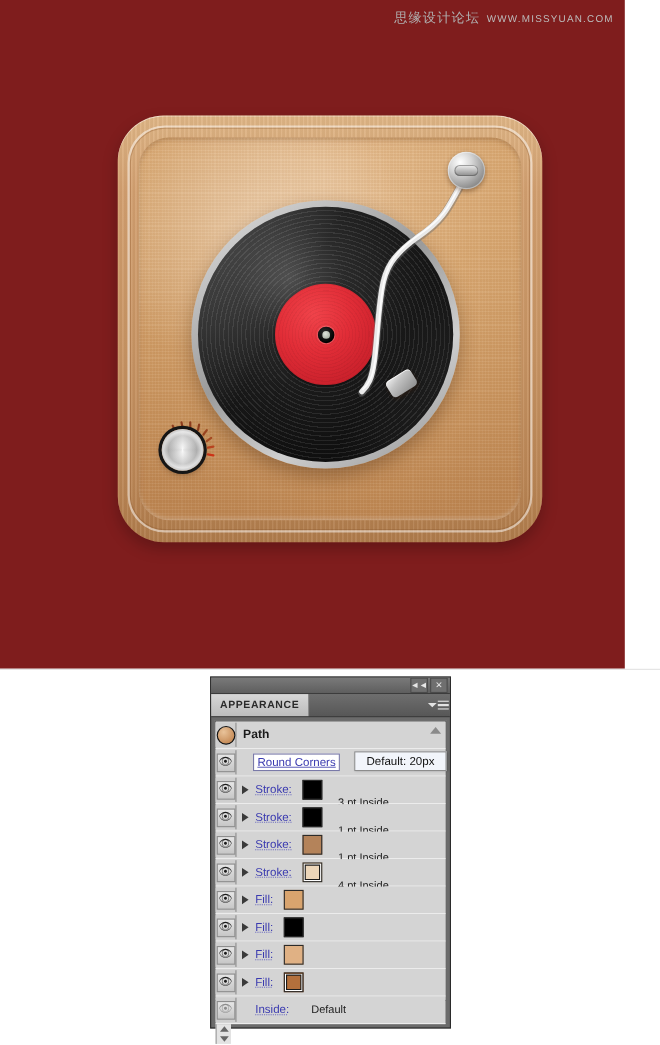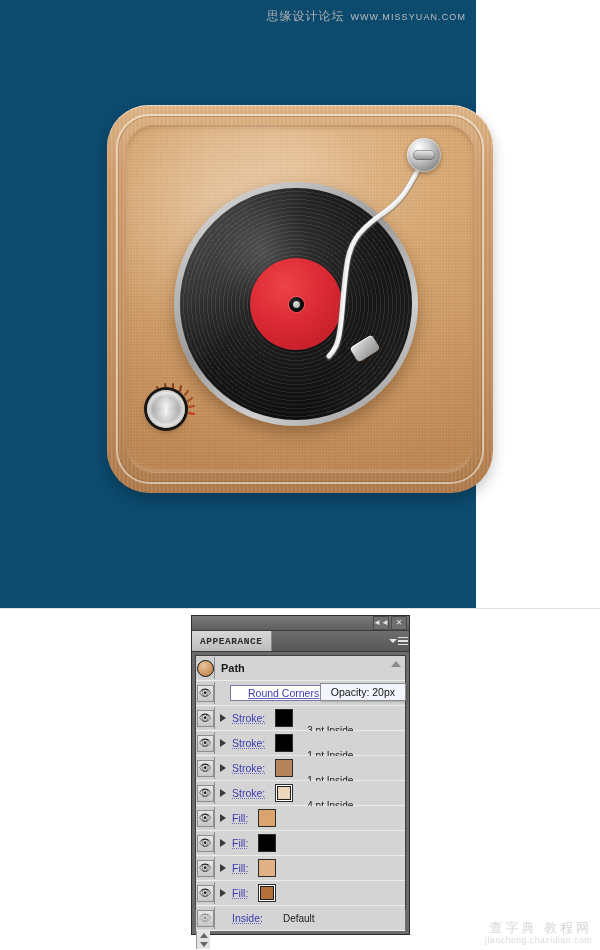--- a/index.html
+++ b/index.html
@@ -6,22 +6,22 @@
   body{
     width:600px;height:950px;
     background:#ffffff;
     font-family:"Liberation Sans", sans-serif;
     overflow:hidden;
     position:relative;
   }
 
   
   #illustration-area{
-    position:absolute;left:0;top:0;width:476px;height:608px;
-    background:#0c4a6e;
+    position:absolute;left:0;top:0;width:568px;height:608px;
+    background:#7f1d1d;
   }
 
   
   #watermark-top{
     position:absolute;right:10px;top:8px;
     font-size:11px;color:#b6b6b6;letter-spacing:.5px;
     white-space:nowrap;user-select:none;
   }
   #watermark-top .wm-cn{font-size:12px;color:#b0b0b0;letter-spacing:1px;}
   #watermark-top .wm-url{font-size:9px;color:#bdbdbd;letter-spacing:1.1px;margin-left:6px;}
@@ -176,21 +176,20 @@
   .panel-tabrow{
     height:20px;background:linear-gradient(180deg,#6e6e6e,#575757);
     display:flex;align-items:stretch;border-bottom:1px solid #3a3a3a;
     position:relative;
   }
   .panel-tab{
     background:linear-gradient(180deg,#d7d7d7,#bcbcbc);
     color:#2a2a2a;font-size:9.5px;letter-spacing:.55px;
     padding:0 8px;display:flex;align-items:center;font-weight:bold;
     border-right:1px solid #8a8a8a;
-    font-family:Liberation Mono, monospace;
   }
   .panel-menu-icon{
     position:absolute;right:4px;top:4px;width:16px;height:12px;
     display:flex;align-items:center;gap:1px;
   }
   .pm-tri{width:0;height:0;border-left:4px solid transparent;border-right:4px solid transparent;border-top:4px solid #e3e3e3;}
   .pm-lines{display:flex;flex-direction:column;gap:2px;}
   .pm-lines span{display:block;width:10px;height:1.5px;background:#e3e3e3;}
 
   .panel-body{
@@ -242,21 +241,21 @@
   .row-label.solid-underline{text-decoration-style:solid;}
   .row-title{color:#1a1a1a;font-weight:bold;font-size:11px;padding-left:6px;}
   .swatch{
     width:16px;height:16px;margin-left:10px;border:1px solid #2b2b2b;flex:0 0 16px;
   }
   .swatch.framed{box-shadow:inset 0 0 0 1px #ffffff, inset 0 0 0 2px #1b1b1b;}
   .row-value{margin-left:14px;color:#1b1b1b;font-size:10px;white-space:nowrap;margin-top:24px;}
   .row-value-plain{margin-left:20px;color:#1b1b1b;font-size:10px;}
 
   .selected-label{
-    background:#ffffff;border:1px solid #7a7aa8;padding:1px 17px;
+    background:#ffffff;border:1px solid #7a7aa8;padding:1px 3px;
   }
   .tooltip-radius{
     position:absolute;right:-1px;top:2px;
     background:#f2f5fb;border:1px solid #8c8c8c;
     padding:2px 10px;font-size:10.5px;color:#111;
     box-shadow:1px 1px 2px rgba(0,0,0,.2);
     z-index:5;white-space:nowrap;
   }
 
   .collapse-arrow{
@@ -357,24 +356,20 @@
         <line x1="57" y1="29" x2="52" y2="30" stroke="#b8431f"></line>
         <line x1="57" y1="37" x2="52" y2="36" stroke="#cc3317"></line>
       </g>
     </svg>
     <div class="knob"></div>
   </div>
 </div>
 
 <div id="bottom-strip">
   <div id="bottom-strip-bg"></div>
-  <div id="watermark-bottom">
-    <div class="wmb-cn">查字典 教程网</div>
-    <div class="wmb-url">jiaocheng.chazidian.com</div>
-  </div>
 </div>
 
 <div id="appearance-panel">
 
   <div class="panel-titlebar">
     <div class="tb-btn">◄◄</div>
     <div class="tb-btn">✕</div>
   </div>
 
   <div class="panel-tabrow">
@@ -401,21 +396,21 @@
       </div>
 
       <div class="panel-row">
         <div class="eye-cell">
           <div class="eye-box">
               <span class="eye-glyph">👁</span>
             </div>
         </div>
         <div class="disc-cell"></div>
         <div class="row-label selected-label solid-underline">Round Corners</div>
-        <div class="tooltip-radius">Opacity: 20px</div>
+        <div class="tooltip-radius">Default: 20px</div>
       </div>
 
       <div class="panel-row">
         <div class="eye-cell">
           <div class="eye-box">
               <span class="eye-glyph">👁</span>
             </div>
         </div>
         <div class="disc-cell">
             <div class="tri"></div>

